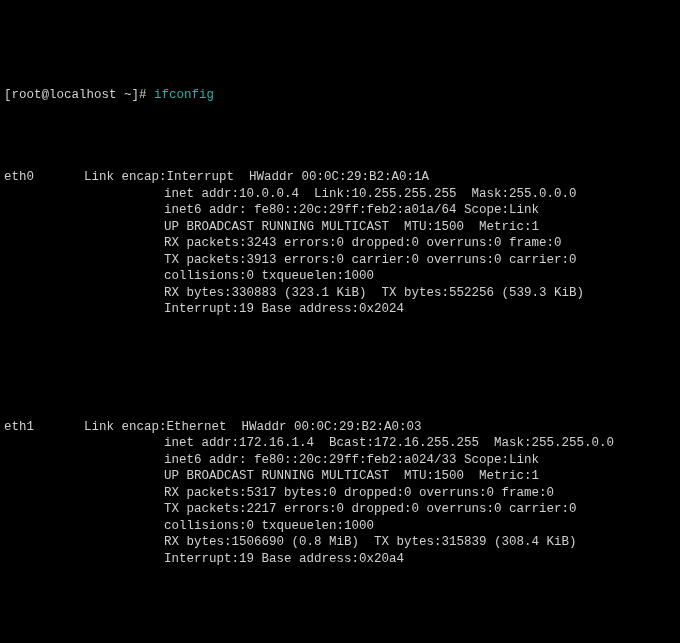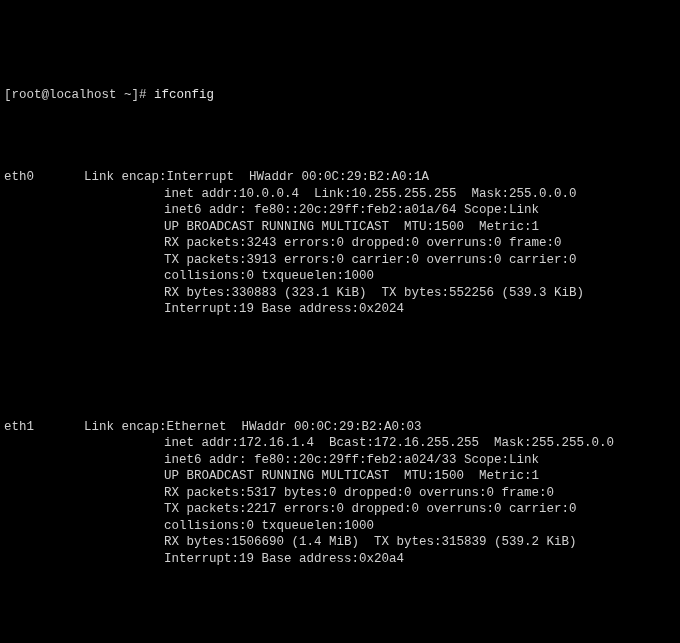--- a/index.html
+++ b/index.html
@@ -6,21 +6,21 @@
   body {
     background: #000;
     color: #d0d0d0;
     font-family: "Courier New", monospace;
     font-size: 12.5px;
     line-height: 1.32;
     padding: 4px;
     white-space: pre;
     width: 680px;
   }
-  .cmd { color: #e5e5e5; }
+  .cmd { color: #14b8a6; }
   .line { white-space: pre; }
   .section { margin-bottom: 2px; }
   .col-iface { display:inline-block; width: 80px; vertical-align: top; }
   .col-body  { display:inline-block; }
 </style>
 </head>
 <body>
 
 
 
@@ -43,21 +43,21 @@
 
 
 <div class="section">
 <span class="col-iface">eth1</span><span class="col-body"><span class="line">Link encap:Ethernet  HWaddr 00:0C:29:B2:A0:03</span>
 <span class="line" style="padding-left:80px">inet addr:172.16.1.4  Bcast:172.16.255.255  Mask:255.255.0.0</span>
 <span class="line" style="padding-left:80px">inet6 addr: fe80::20c:29ff:feb2:a024/33 Scope:Link</span>
 <span class="line" style="padding-left:80px">UP BROADCAST RUNNING MULTICAST  MTU:1500  Metric:1</span>
 <span class="line" style="padding-left:80px">RX packets:5317 bytes:0 dropped:0 overruns:0 frame:0</span>
 <span class="line" style="padding-left:80px">TX packets:2217 errors:0 dropped:0 overruns:0 carrier:0</span>
 <span class="line" style="padding-left:80px">collisions:0 txqueuelen:1000</span>
-<span class="line" style="padding-left:80px">RX bytes:1506690 (1.4 MiB)  TX bytes:315839 (539.2 KiB)</span>
+<span class="line" style="padding-left:80px">RX bytes:1506690 (0.8 MiB)  TX bytes:315839 (308.4 KiB)</span>
 <span class="line" style="padding-left:80px">Interrupt:19 Base address:0x20a4</span></span>
 </div>
 <div class="line">&nbsp;</div>
 
 
 
 
 
 
 

